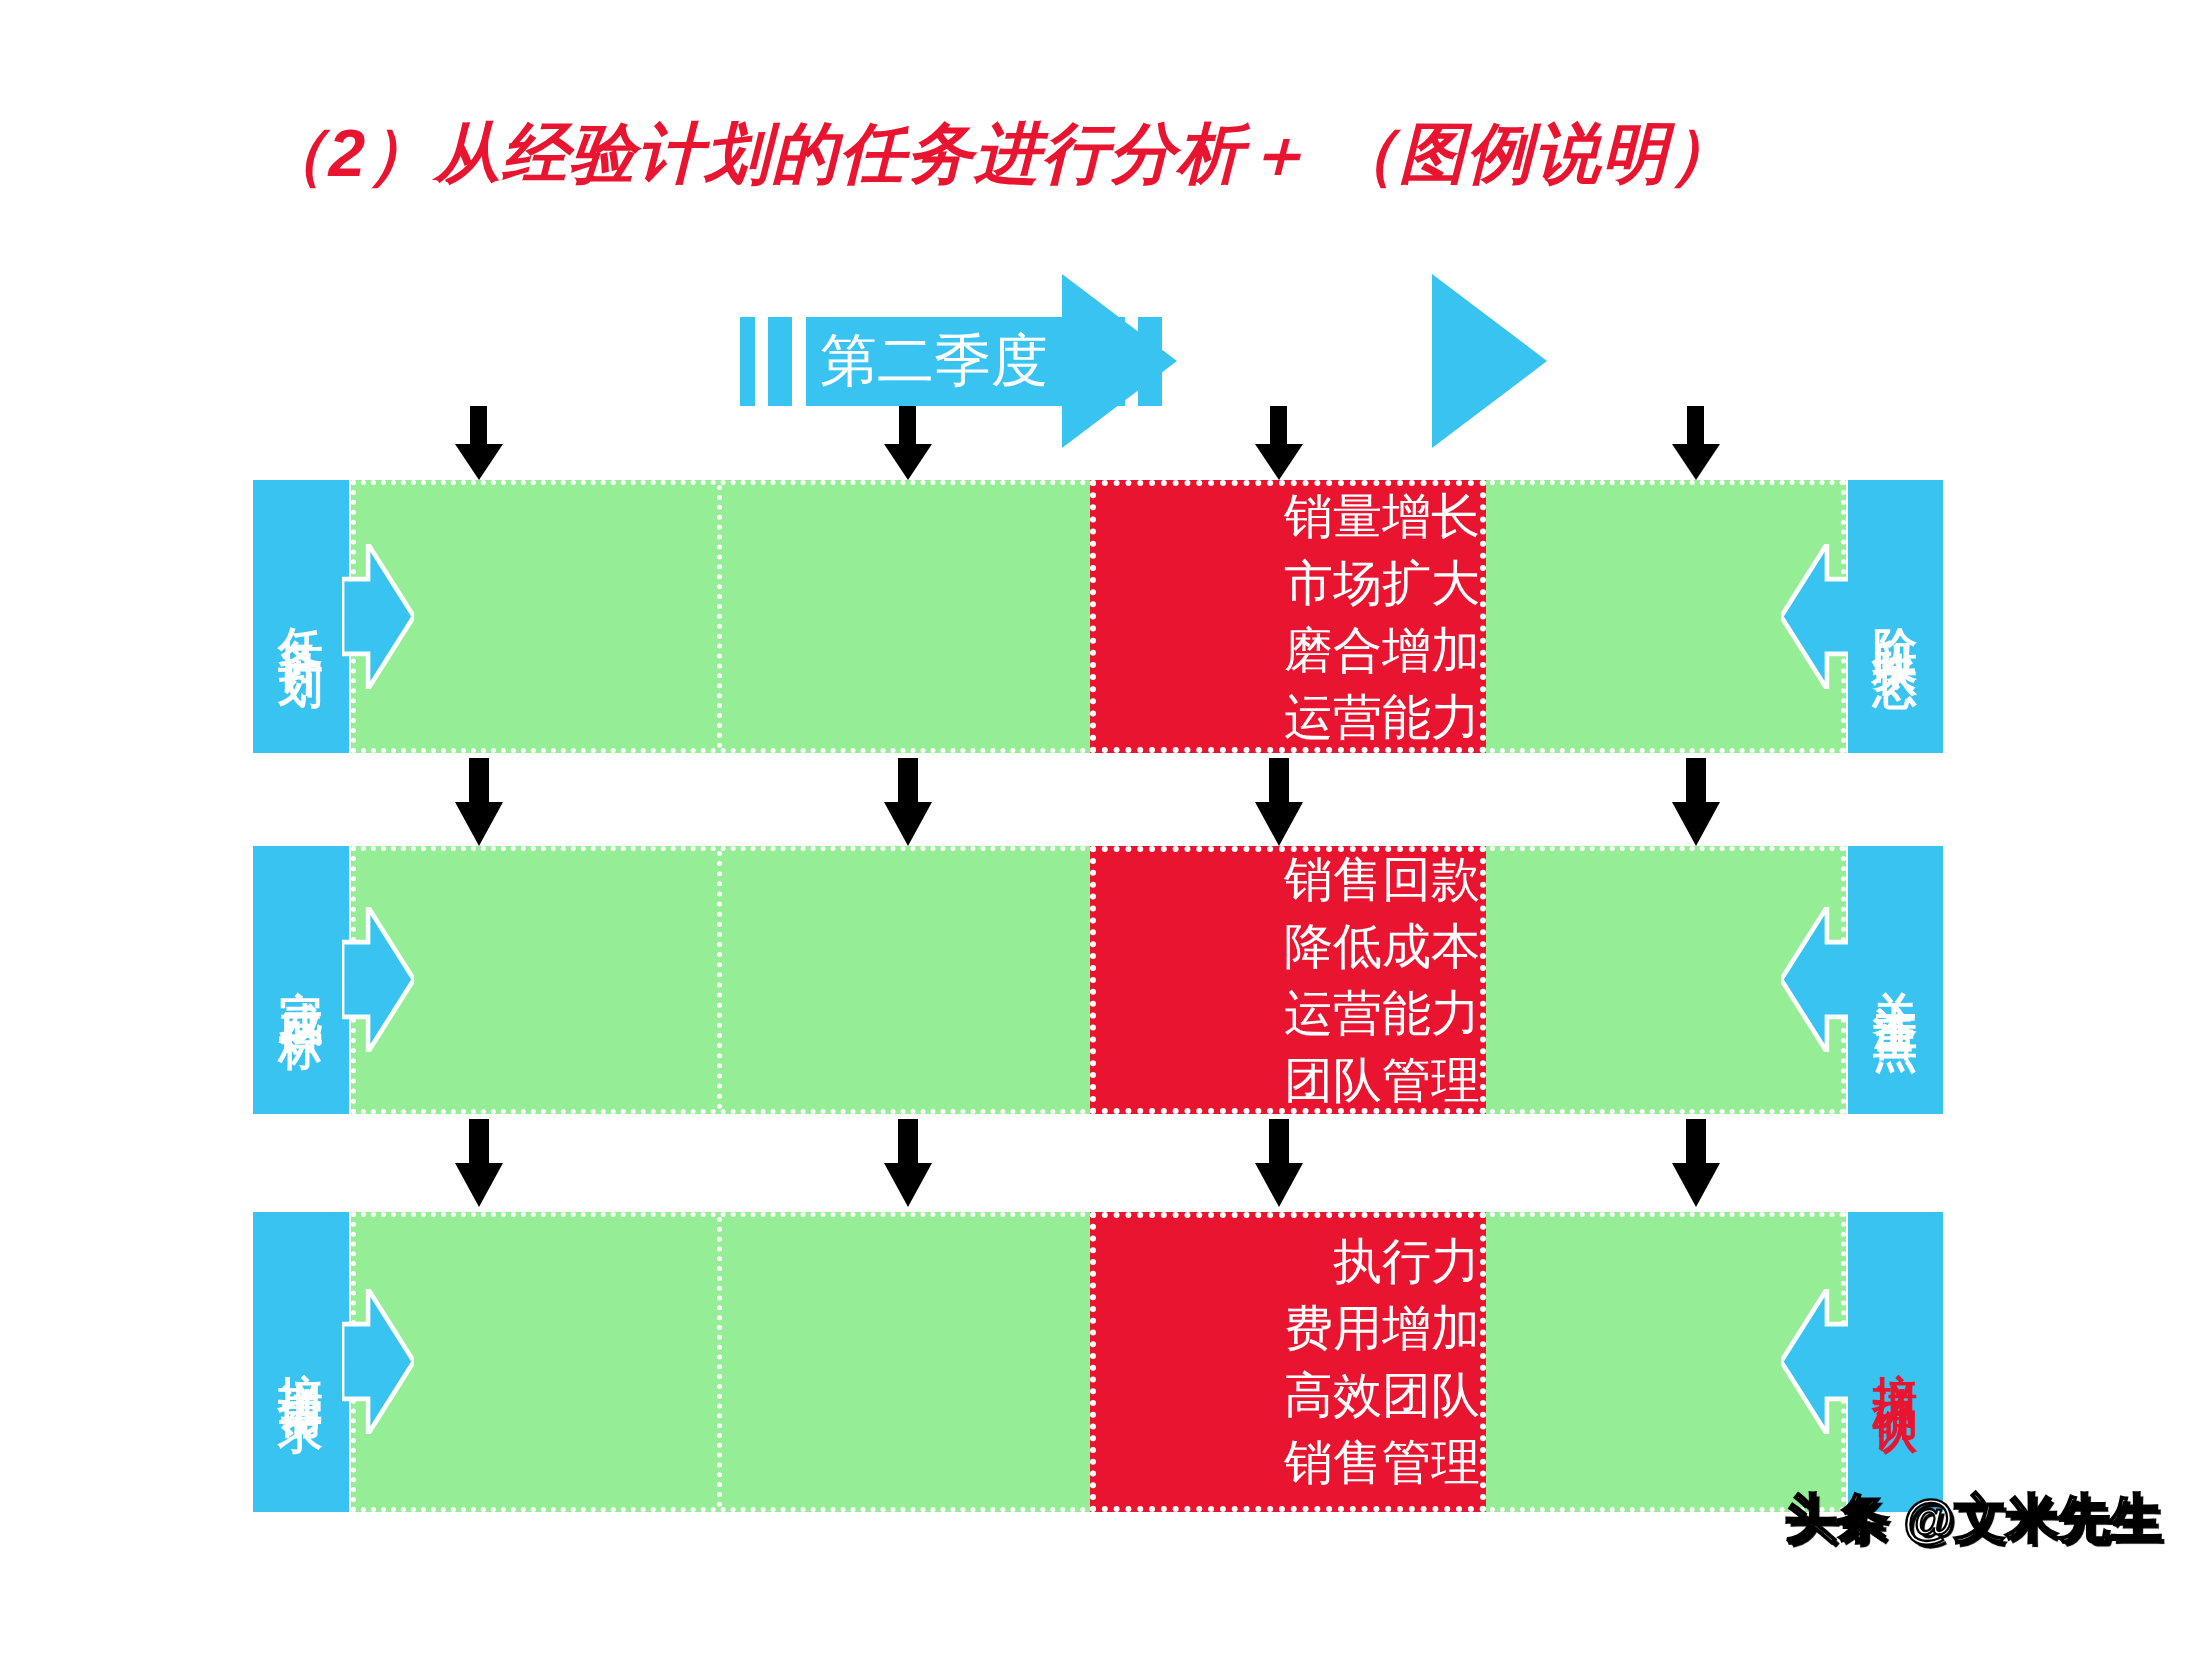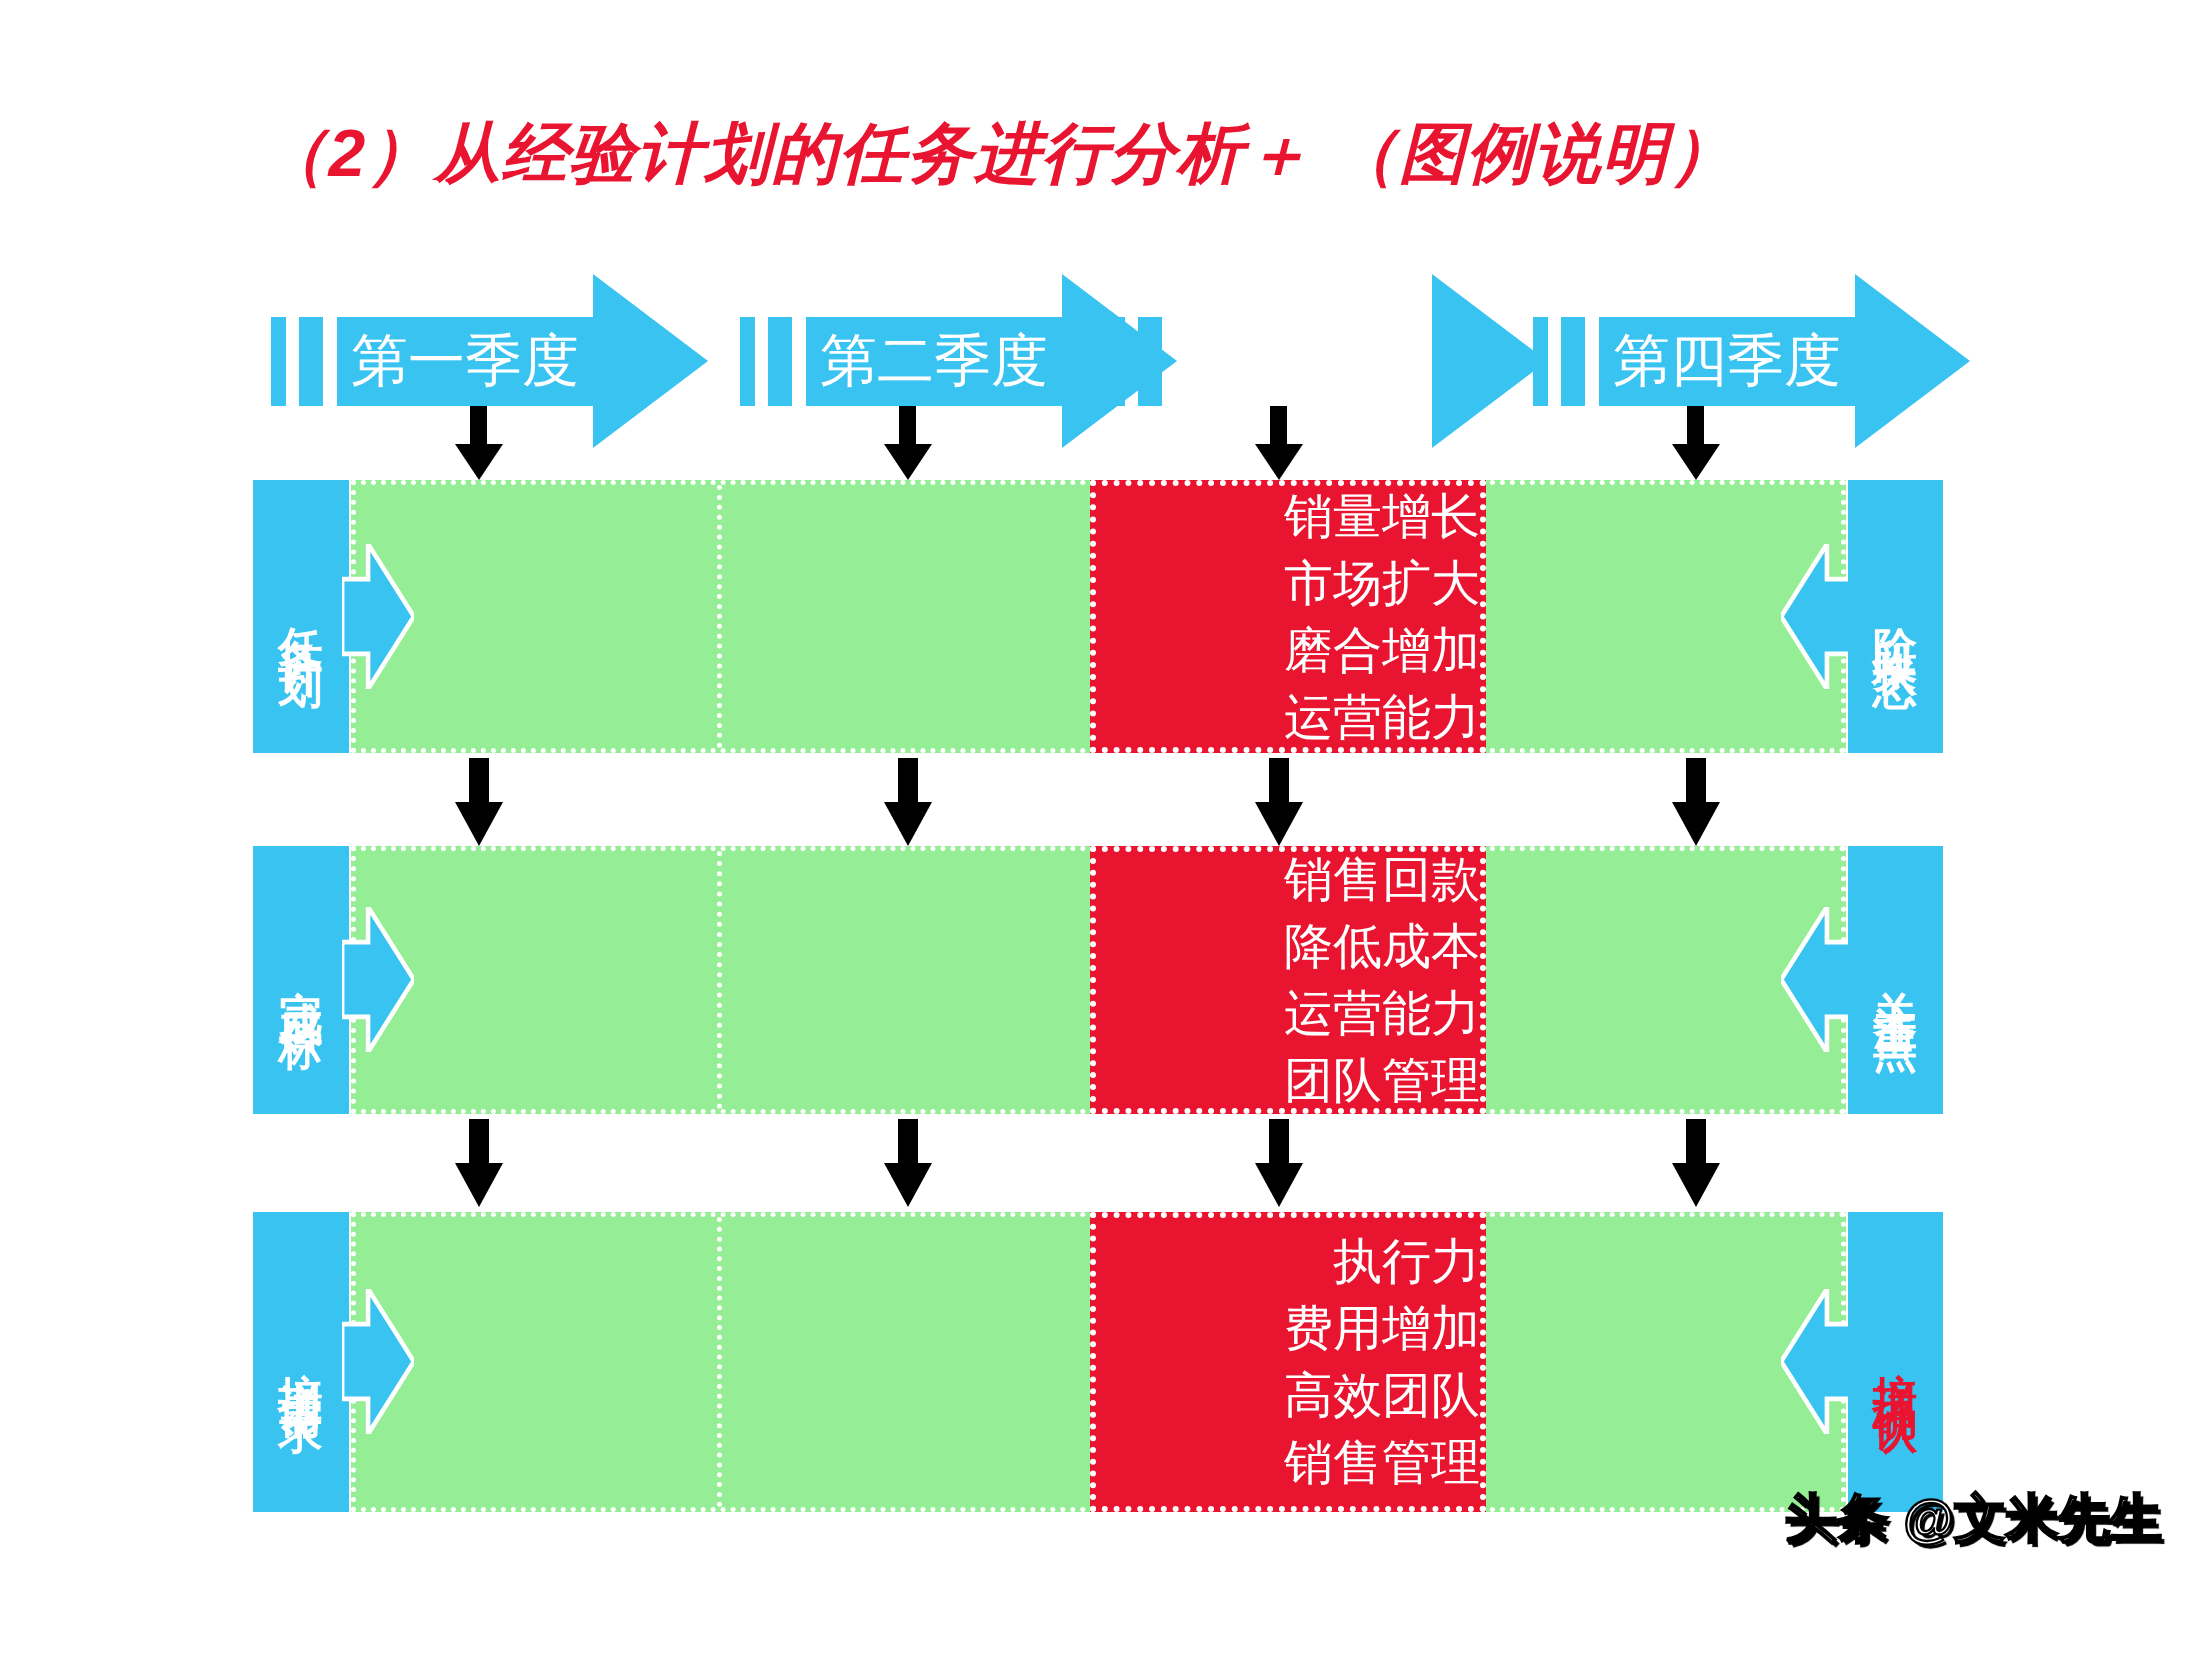--- a/index.html
+++ b/index.html
@@ -86,49 +86,33 @@
     text-shadow:3.8px 3.8px 0.8px #000000;
   }
 </style>
 </head>
 <body>
 
 <div class="canvas">
 
   <div class="title">（2）从经验计划的任务进行分析＋ （图例说明）</div>
 
-  <div class="qunit" style="left:271px;">
-    <div class="qbar qbar1"></div>
-    <div class="qbar qbar2"></div>
-    <div class="qbody">
-      <span>第一季度</span>
-    </div>
-    <div class="qhead"></div>
-  </div>
   <div class="qunit" style="left:740px;text-align:right;">
     <div class="qbar qbar1"></div>
     <div class="qbar qbar2"></div>
     <div class="qbody">
       <span>第二季度</span>
     </div>
     <div class="qhead"></div>
   </div>
   <div class="qunit" style="left:1110px;">
     <div class="qbar qbar1"></div>
     <div class="qbar qbar2"></div>
     <div class="qhead"></div>
   </div>
-  <div class="qunit" style="left:1533px;">
-    <div class="qbar qbar1"></div>
-    <div class="qbar qbar2"></div>
-    <div class="qbody">
-      <span>第四季度</span>
-    </div>
-    <div class="qhead"></div>
-  </div>
 
   <div class="darrow" style="left:455px;top:406px;">
       <div class="shaft"></div>
       <div class="head"></div>
     </div>
   <div class="darrow" style="left:884px;top:406px;">
       <div class="shaft"></div>
       <div class="head"></div>
     </div>
   <div class="darrow" style="left:1255px;top:406px;">

